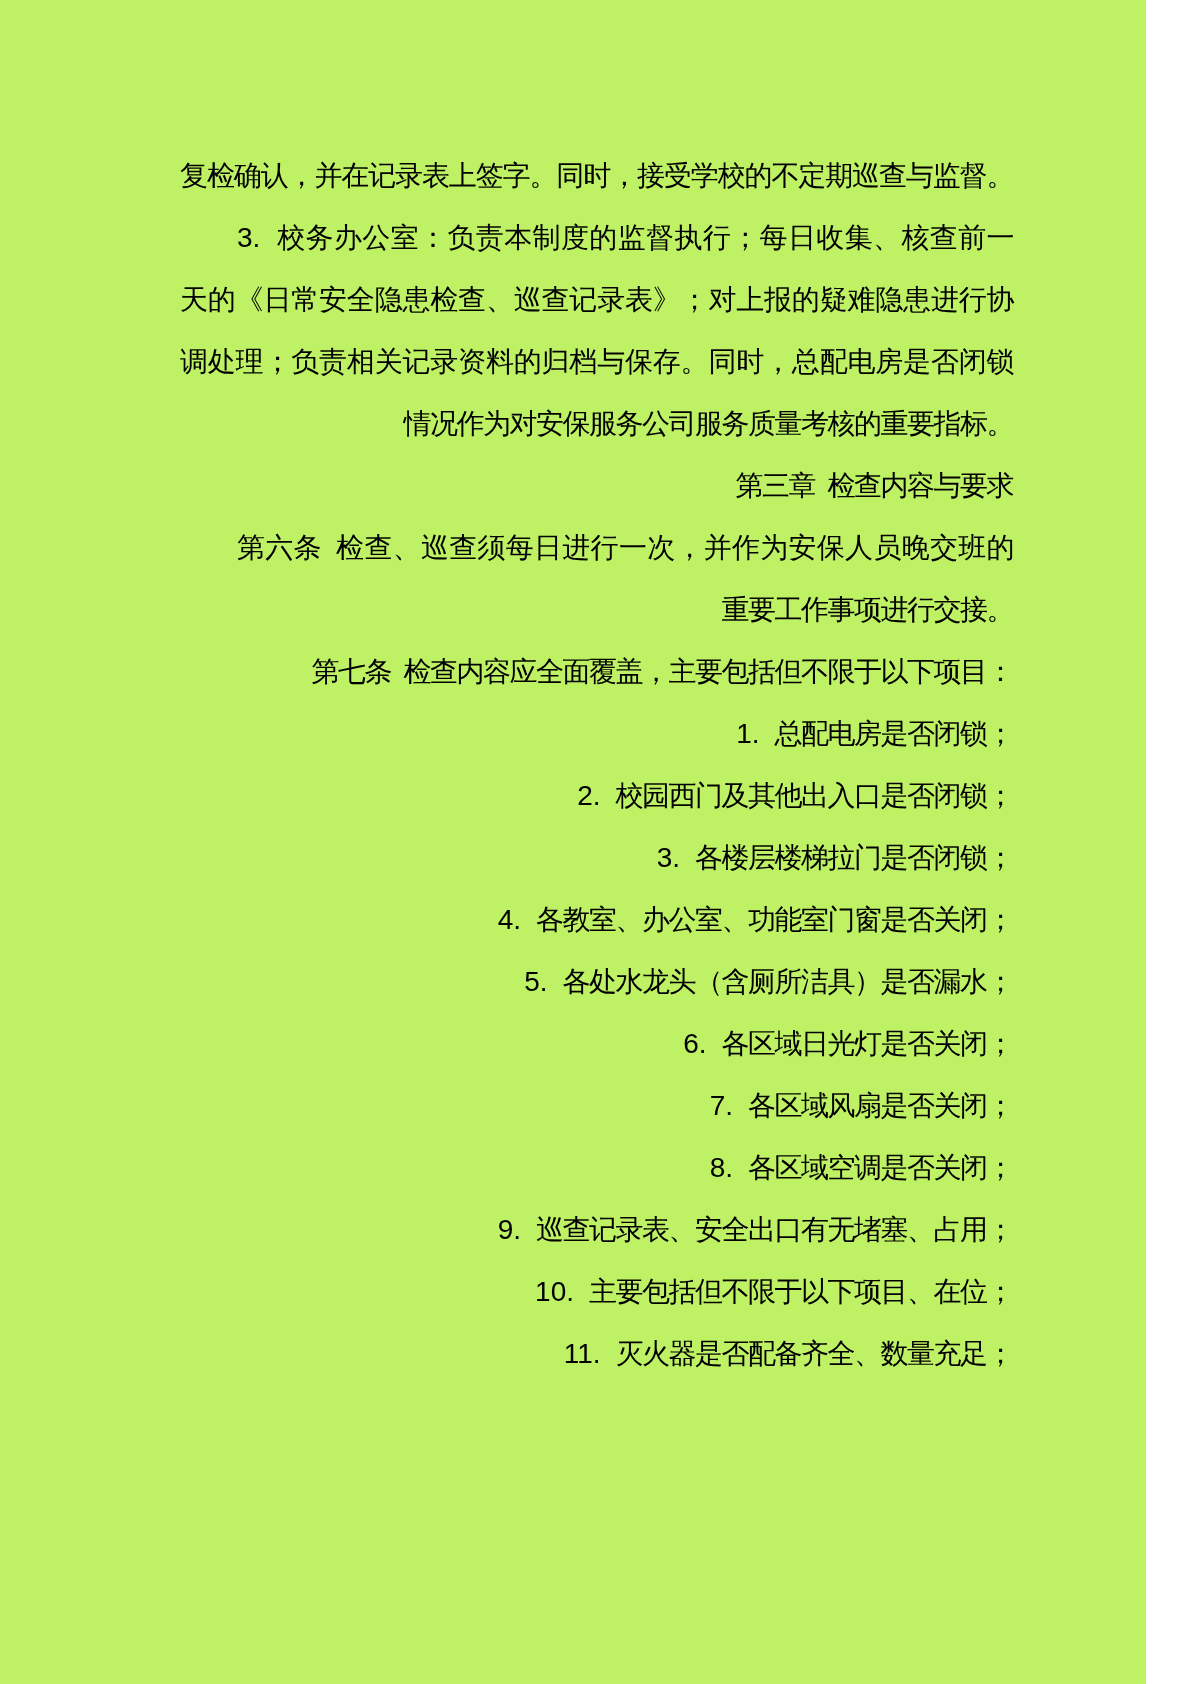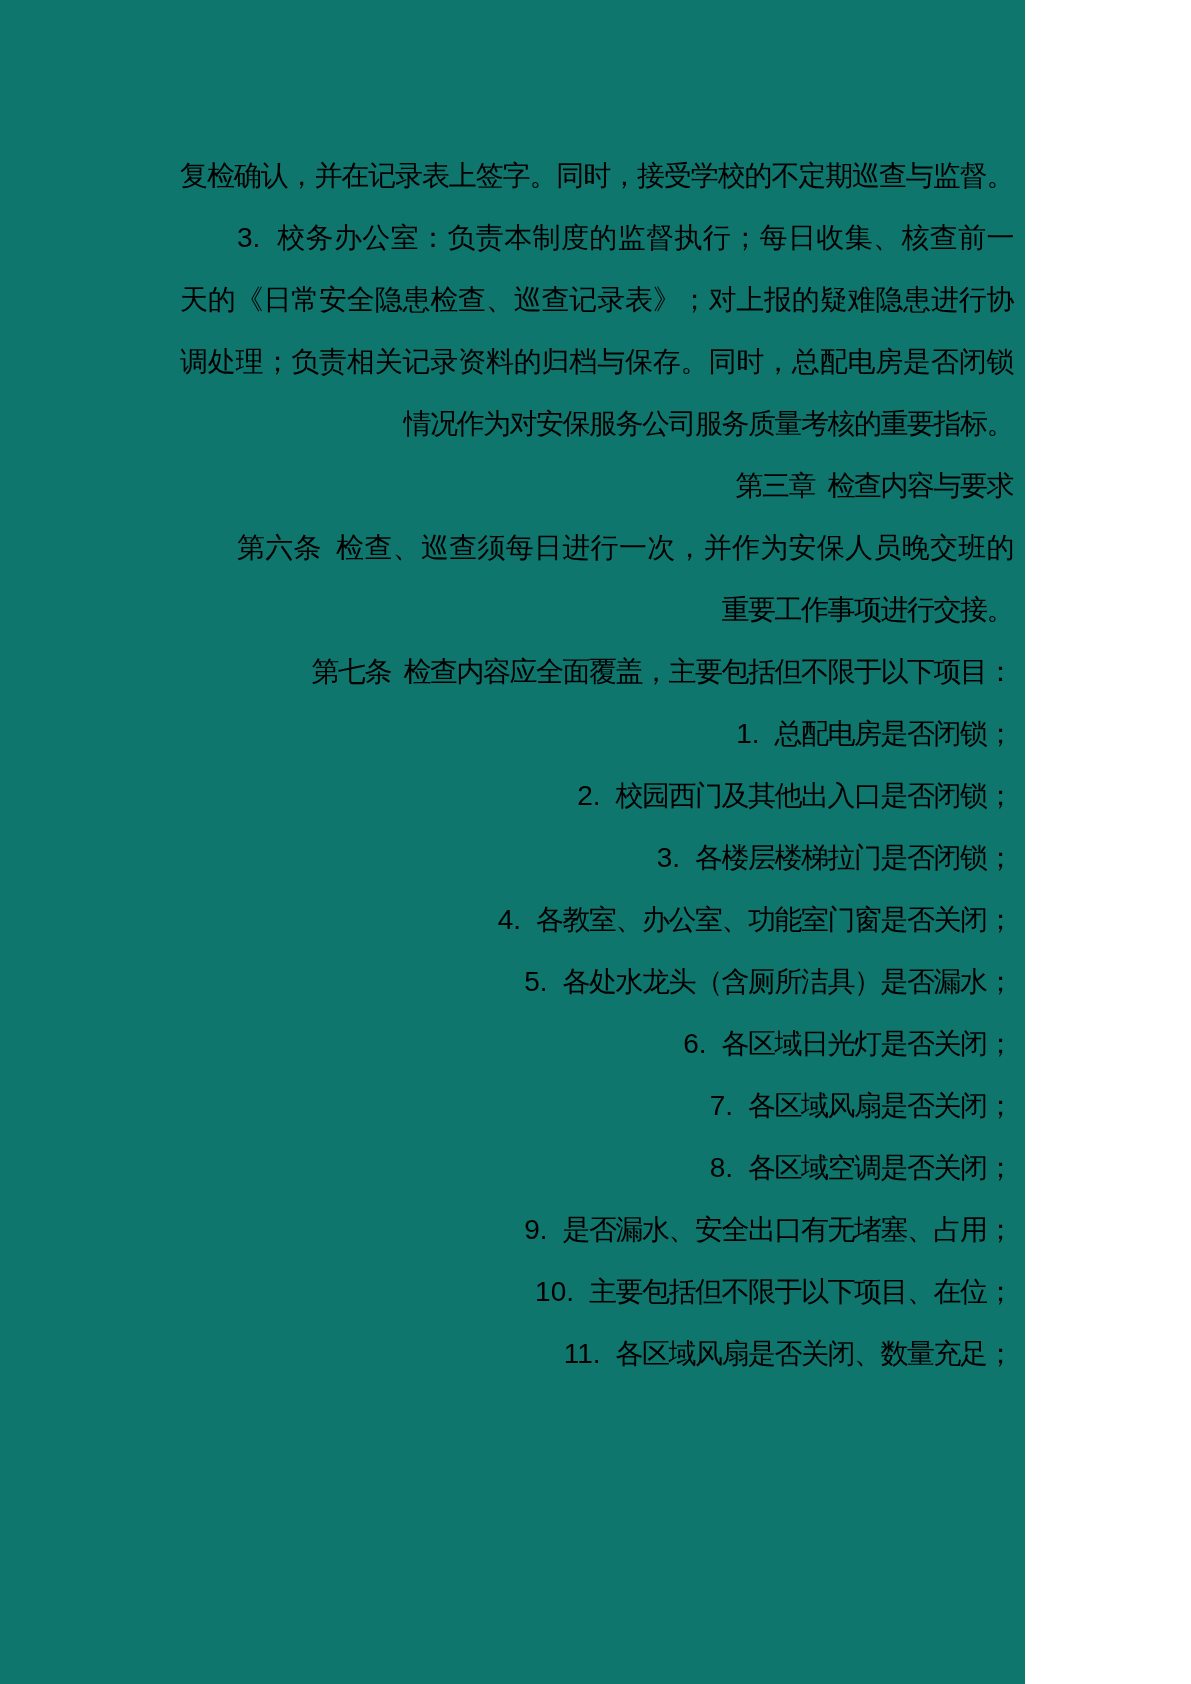--- a/index.html
+++ b/index.html
@@ -11,23 +11,23 @@
     height: 1684px;
     background: #ffffff;
     position: relative;
     overflow: hidden;
     font-family: "Liberation Serif", "DejaVu Serif", serif;
     color: #000000;
   }
   .page {
     position: absolute;
     left: 0; top: 0;
-    width: 1025px;
+    width: 1146px;
     height: 1684px;
-    background: #0f766e;
+    background: #bef264;
   }
   .doc {
     position: absolute;
     left: 180px;
     top: 145px;
     width: 833px;
   }
   .line {
     height: 62px;
     line-height: 62px;
@@ -96,23 +96,23 @@
     <div class="line ind">
       <span class="num">6.</span><span>各区域日光灯是否关闭；</span>
     </div>
     <div class="line ind">
       <span class="num">7.</span><span>各区域风扇是否关闭；</span>
     </div>
     <div class="line ind">
       <span class="num">8.</span><span>各区域空调是否关闭；</span>
     </div>
     <div class="line ind">
-      <span class="num">9.</span><span>是否漏水、安全出口有无堵塞、占用；</span>
+      <span class="num">9.</span><span>巡查记录表、安全出口有无堵塞、占用；</span>
     </div>
     <div class="line ind">
       <span class="num">10.</span><span>主要包括但不限于以下项目、在位；</span>
     </div>
     <div class="line ind">
-      <span class="num">11.</span><span>各区域风扇是否关闭、数量充足；</span>
+      <span class="num">11.</span><span>灭火器是否配备齐全、数量充足；</span>
     </div>
 
   </div>
 </div>
 
 </body></html>

